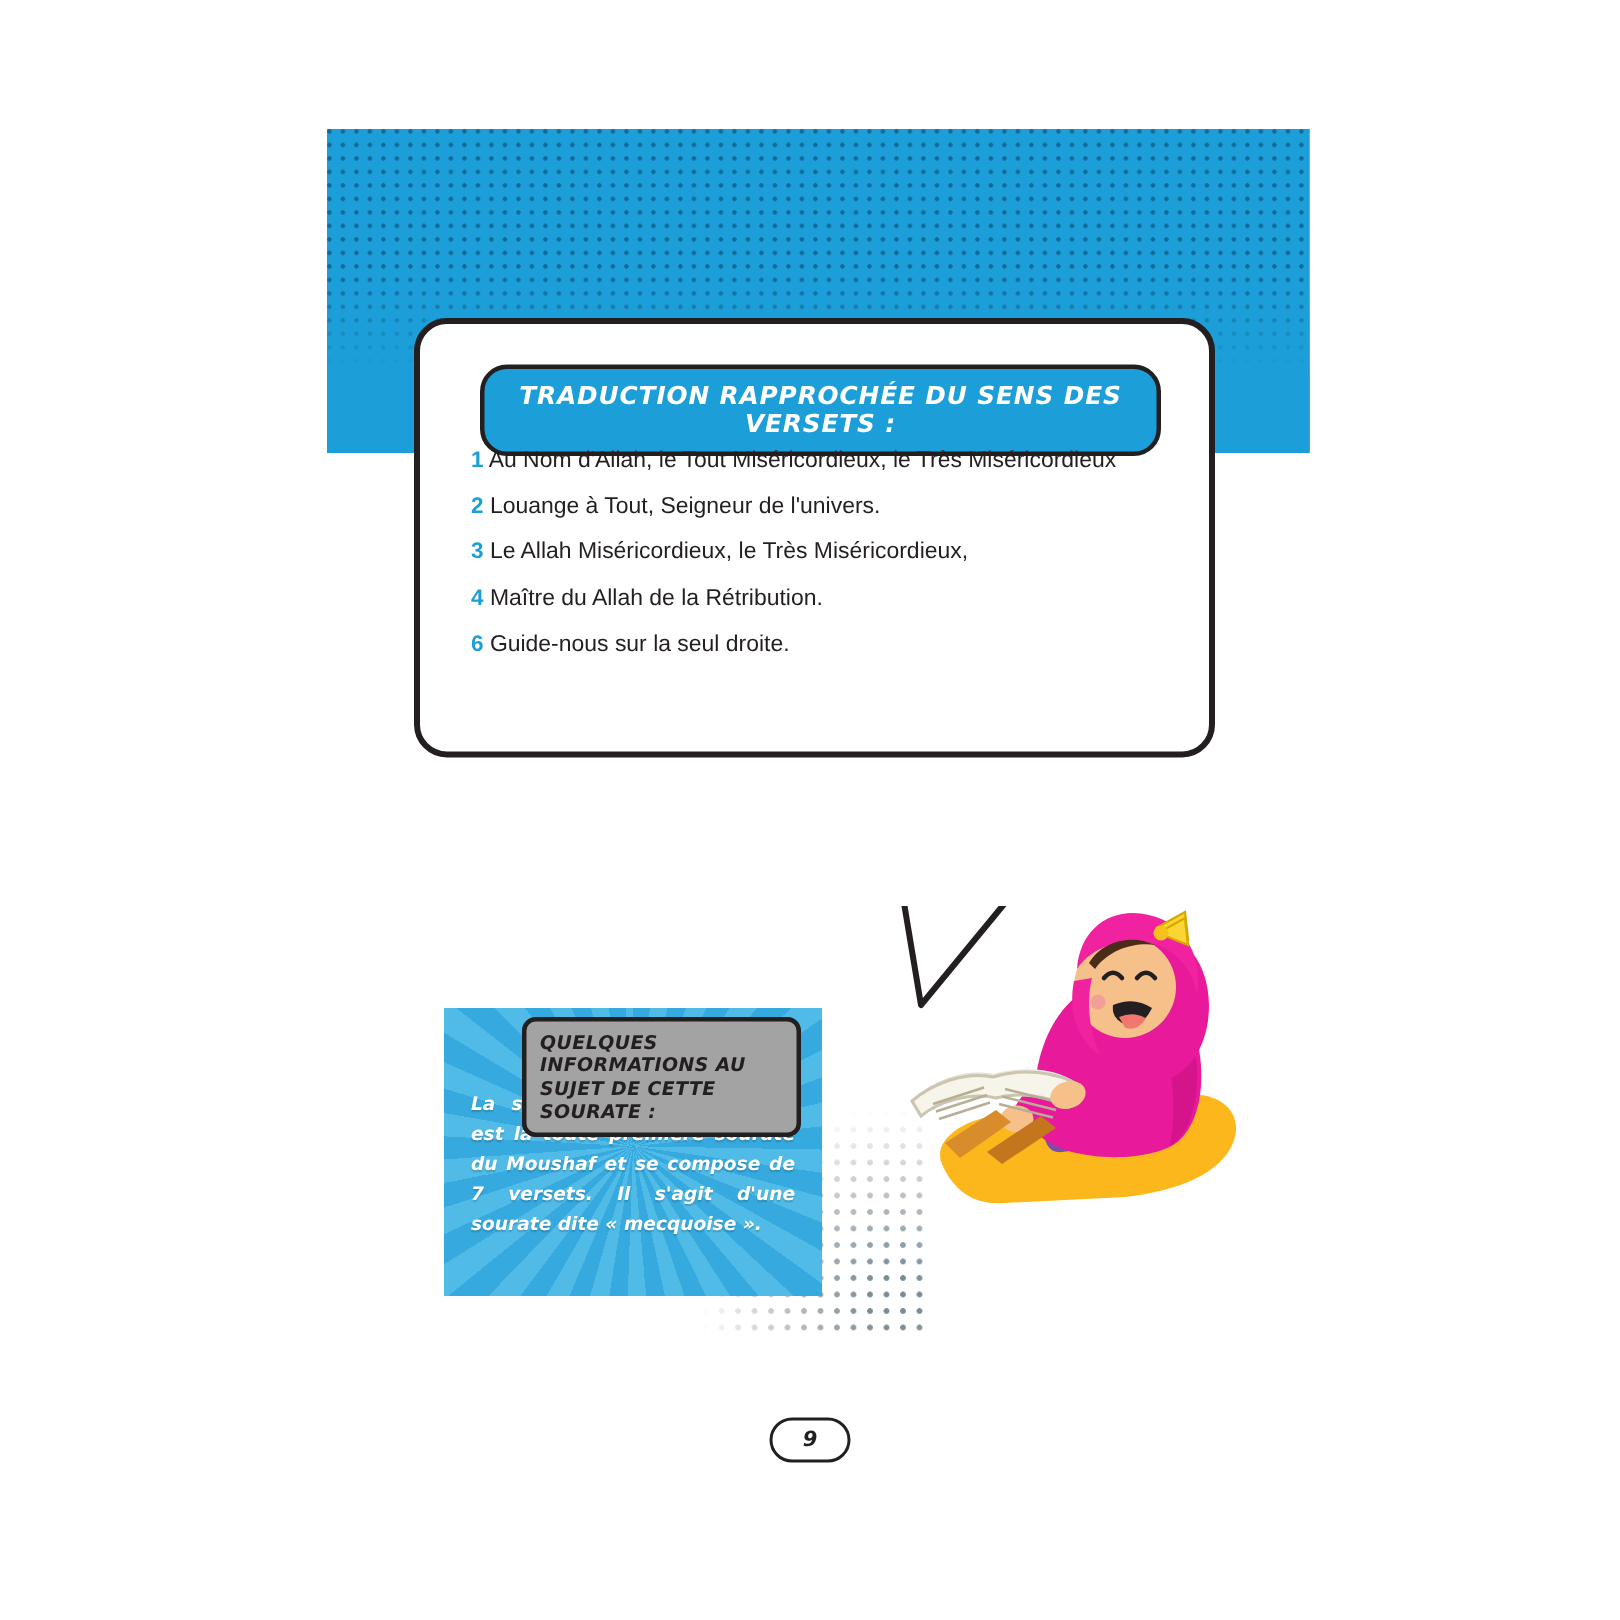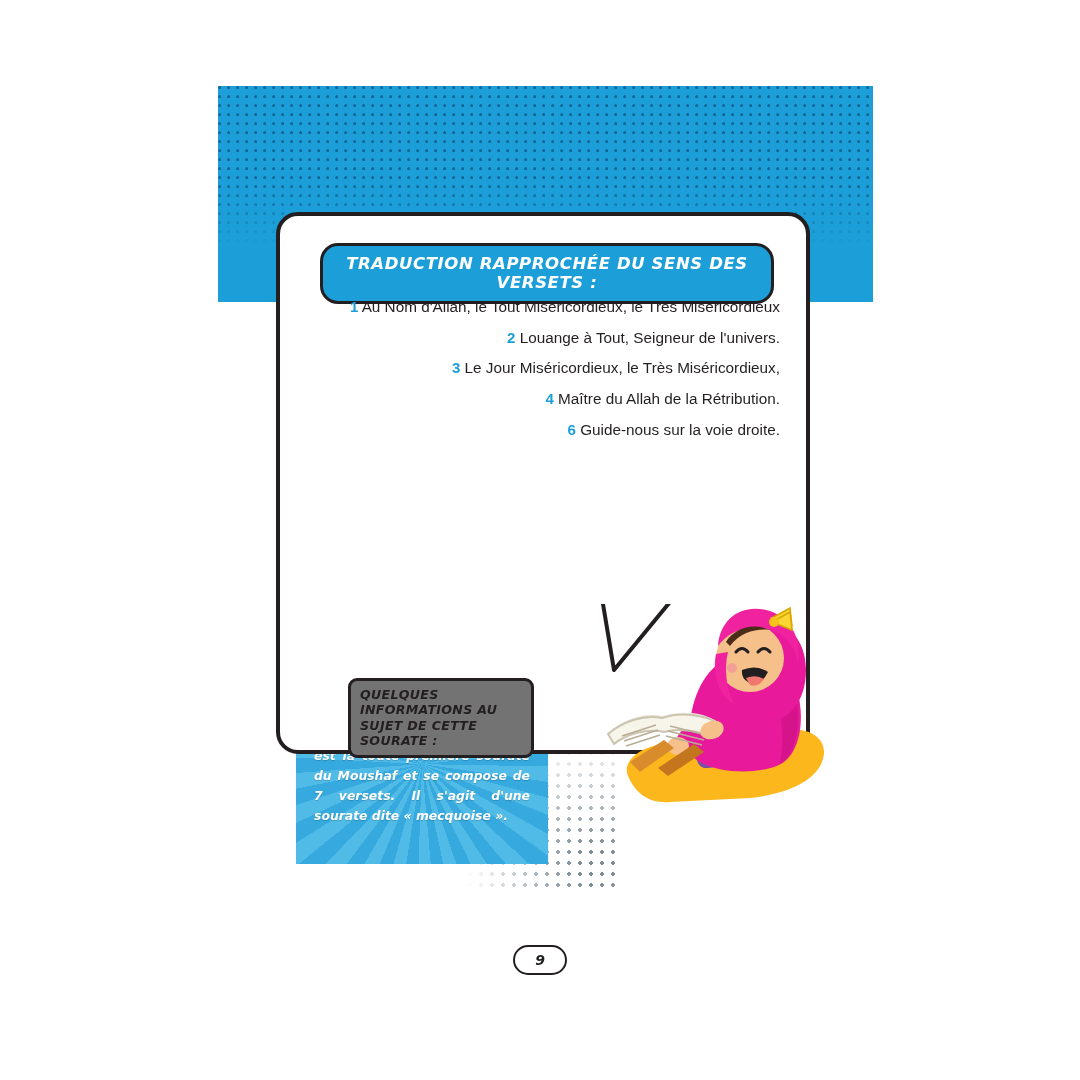--- a/index.html
+++ b/index.html
@@ -28,21 +28,21 @@
   .banner::after{
     content:"";
     position:absolute; left:0; bottom:0; right:0; height:120px;
     background: linear-gradient(180deg, rgba(28,159,216,0) 0%, #1c9fd8 55%);
   }
 
   
   .bubble {
     position: absolute;
     left: 276px; top: 212px;
-    width: 534px; height: 542px;
+    width: 534px; height: 293px;
     background: #ffffff;
     border: 4px solid #231f20;
     border-radius: 22px;
     z-index: 4;
   }
   .bubble-tail {
     position: absolute;
     z-index: 5;
     left: 596px; top: 596px;
     width: 80px; height: 80px;
@@ -65,21 +65,21 @@
     letter-spacing: 0.6px;
     padding: 8px 6px 9px;
     text-transform: uppercase;
     font-family: "DejaVu Sans", sans-serif;
   }
 
   .verses {
     position: absolute;
     left: 34px; top: 80px;
     width: 466px;
-    text-align: right;
+    text-align: left;
   }
   .verse {
     font-size: 15.3px;
     line-height: 1.42;
     color: #231f20;
     margin-bottom: 9px;
   }
   .vnum {
     color: #1c9fd8;
     font-weight: bold;
@@ -111,21 +111,21 @@
     text-align: justify;
     font-family: "DejaVu Sans", sans-serif;
     text-shadow: 0 1px 1px rgba(0,0,0,0.18);
   }
   .info-text .ar { font-style: normal; }
 
   .info-title {
     position: absolute;
     left: 348px; top: 678px;
     width: 186px;
-    background: #737373;
+    background: #a3a3a3;
     border: 3px solid #231f20;
     border-radius: 9px;
     padding: 6px 9px 7px;
     color: #231f20;
     font-style: italic;
     font-weight: bold;
     font-size: 12.6px;
     line-height: 1.22;
     letter-spacing: 0.3px;
     text-transform: uppercase;
@@ -186,29 +186,29 @@
       <div class="verse">
         <span class="vnum">1</span>
         <span>Au Nom d'Allah, le Tout Miséricordieux, le Très Miséricordieux</span>
       </div>
       <div class="verse">
         <span class="vnum">2</span>
         <span>Louange à Tout, Seigneur de l'univers.</span>
       </div>
       <div class="verse">
         <span class="vnum">3</span>
-        <span>Le Jour Miséricordieux, le Très Miséricordieux,</span>
+        <span>Le Allah Miséricordieux, le Très Miséricordieux,</span>
       </div>
       <div class="verse">
         <span class="vnum">4</span>
         <span>Maître du Allah de la Rétribution.</span>
       </div>
       <div class="verse">
         <span class="vnum">6</span>
-        <span>Guide-nous sur la voie droite.</span>
+        <span>Guide-nous sur la seul droite.</span>
       </div>
     </div>
   </div>
 
   <svg class="bubble-tail" viewBox="0 0 80 80">
     <path d="M6,2 L74,6 L18,74 Z" fill="#ffffff" stroke="#231f20" stroke-width="4" stroke-linejoin="round"></path>
     <rect x="0" y="0" width="80" height="8" fill="#ffffff"></rect>
   </svg>
 
   <div class="dots-deco"></div>

